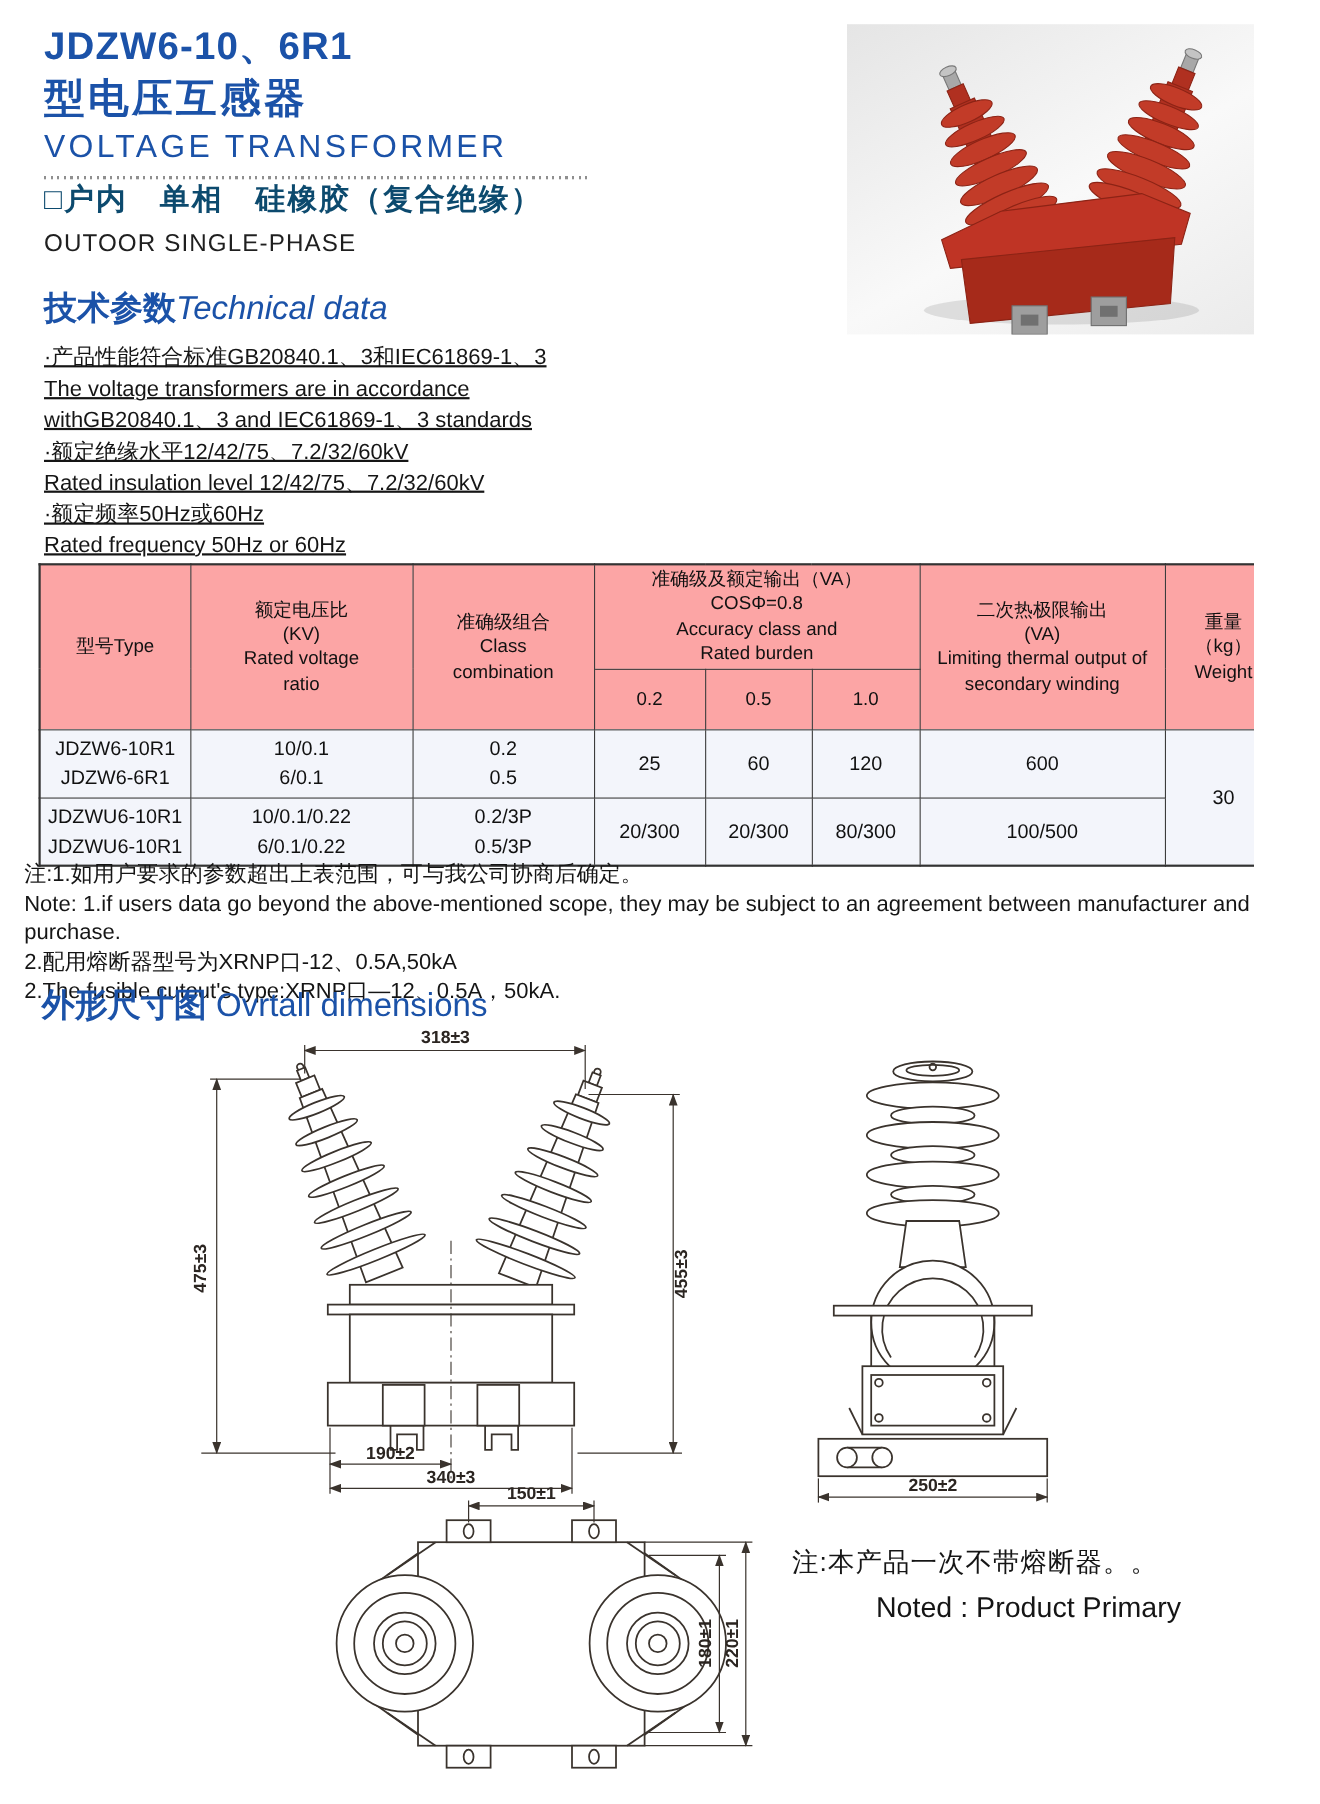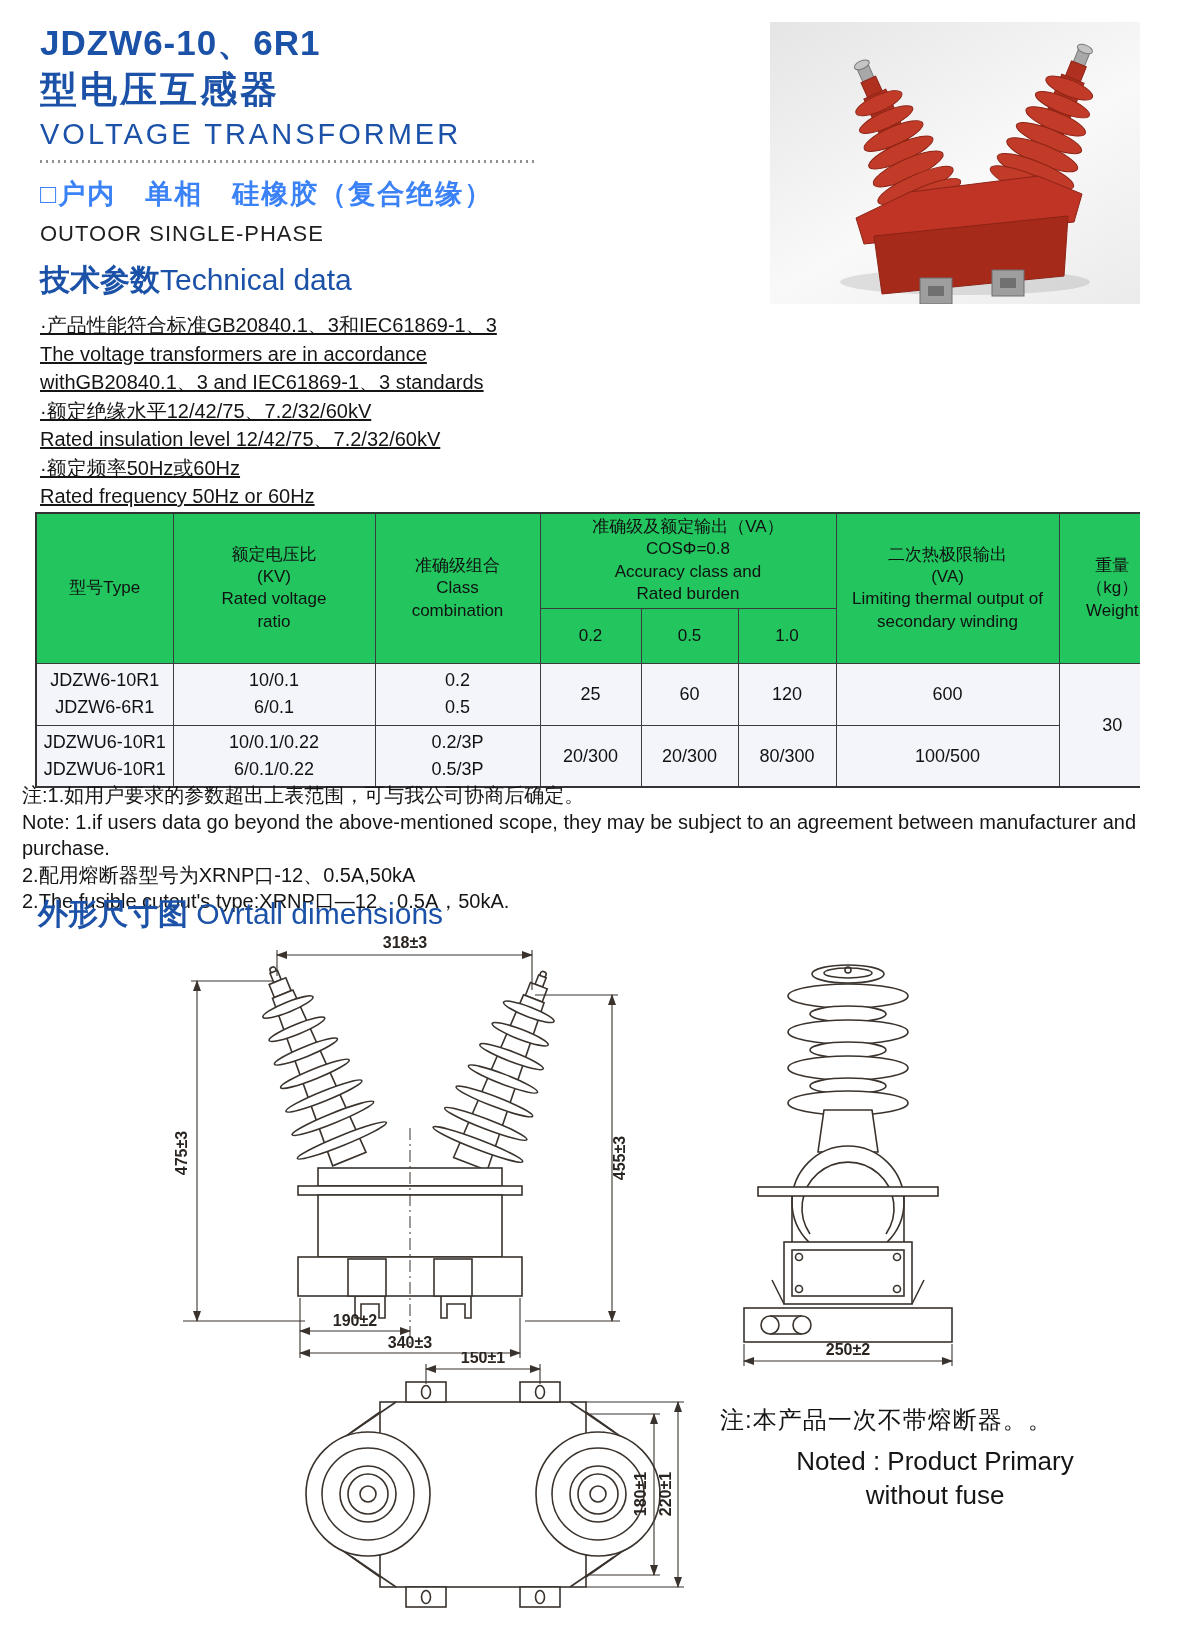--- a/index.html
+++ b/index.html
@@ -5,35 +5,35 @@
   html,body{margin:0;padding:0;background:#fff;}
   .page{position:relative;width:1140px;height:1640px;background:#fff;overflow:hidden;
         font-family:"Liberation Sans",sans-serif;color:#1a1a1a;}
   
   .hdr{position:absolute;left:40px;top:20px;width:700px;}
   .t1,.t2{color:#1b52a8;font-weight:bold;font-size:35px;line-height:1.3;letter-spacing:1px;margin:0;}
   .t2{font-size:37px;letter-spacing:3px;}
   .sub{color:#1b52a8;font-size:29px;letter-spacing:3px;margin-top:4px;}
   .dotline{width:497px;height:3px;margin-top:9px;
            background-image:repeating-linear-gradient(90deg,#8f8f8f 0 2px,transparent 2px 6px);}
-  .typezh{font-size:27px;font-weight:bold;margin-top:13px;letter-spacing:2px;color:#3b82f6;}
+  .typezh{font-size:27px;font-weight:bold;letter-spacing:2px;color:#0c4a6e;}
   .typeen{font-size:22px;margin-top:9px;color:#1f1f1f;letter-spacing:1px;}
   
   .photo{position:absolute;left:770px;top:22px;width:372px;height:282px;
          background:linear-gradient(150deg,#e5e5e5,#f9f9f9 55%,#ebebeb);}
   
   .tech{position:absolute;left:40px;top:260px;width:660px;}
   .tech h2{margin:0 0 10px;font-size:30px;color:#1b52a8;font-weight:bold;}
-  .tech h2 .en{font-weight:normal;}
+  .tech h2 .en{font-weight:normal;font-style:italic;}
   .techline{font-size:20px;line-height:28.5px;color:#151515;text-decoration:underline;}
   
   table.spec{position:absolute;left:35px;top:512px;width:1130px;border-collapse:collapse;
              table-layout:fixed;text-align:center;color:#111;border:2px solid #333;}
   .spec th,.spec td{border:1px solid #3c3c3c;padding:2px;font-weight:normal;font-size:17px;line-height:1.32;}
-  .spec thead th{background:#22c55e;margin-top:28px;}
+  .spec thead th{background:#fca5a5;margin-top:28px;}
   .spec tbody td{background:#f3f5fb;font-size:18px;line-height:1.5;}
   .spec .hrow1 th{height:88px;}
   .spec .hrow2 th{height:50px;}
   .spec tbody tr{height:62px;}
   
   .notes{position:absolute;left:22px;top:782px;width:1128px;font-size:20px;line-height:26.5px;color:#151515;}
   
   .dimhead{position:absolute;left:38px;top:894px;font-size:30px;color:#1b52a8;font-weight:bold;margin:0;}
   .dimhead .en{font-weight:normal;}
   
@@ -381,16 +381,15 @@
       <line class="dim" x1="318" y1="50" x2="416" y2="50"></line>
       <line class="dim" x1="318" y1="235" x2="416" y2="235"></line>
       <line class="dim" x1="410" y1="50" x2="410" y2="235" marker-start="url(#m3)" marker-end="url(#m3)"></line>
       <text class="dim-label" x="403" y="142" transform="rotate(-90 403 142)">220±1</text>
     </g>
   </svg>
 
   <div class="botnote">
     <div class="zh">注:本产品一次不带熔断器。。</div>
     <div class="en">Noted : Product Primary</div>
-    <div class="en">without fuse</div>
   </div>
 
 </div>
 
 </body></html>

